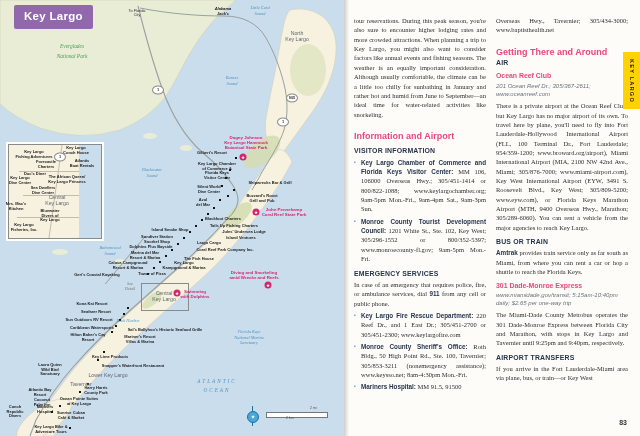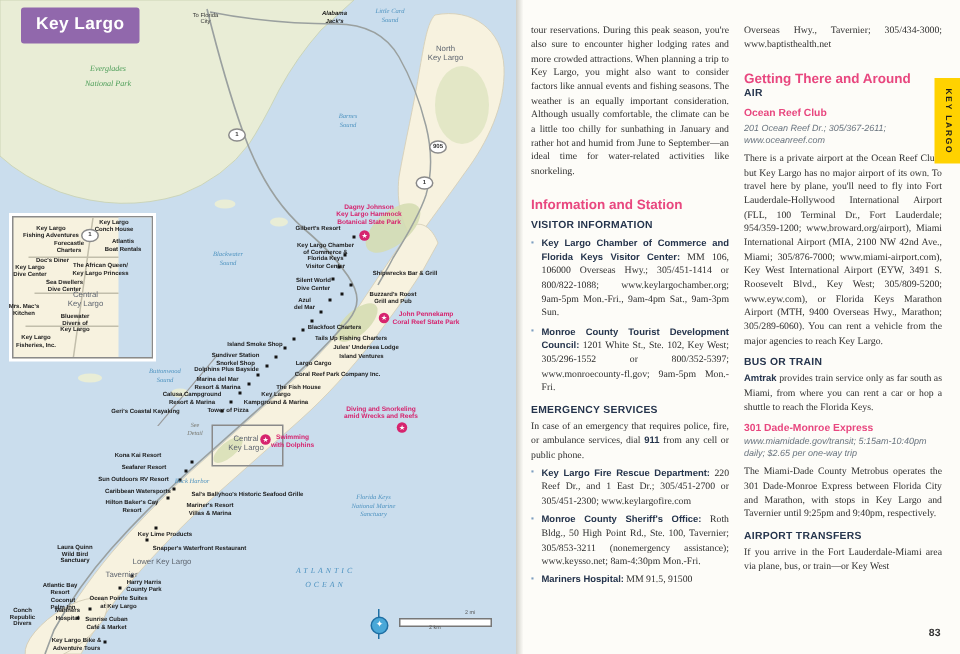--- a/index.html
+++ b/index.html
@@ -280,21 +280,21 @@
     <div class="scalelab" style="left:286px;top:417px;">2 km</div>
   </div>
 
   <div class="gutter"></div>
 
   <div class="rpage">
     <div class="cols">
 
       <div class="col">
         <p>tour reservations. During this peak season, you're also sure to encounter higher lodging rates and more crowded attractions. When planning a trip to Key Largo, you might also want to consider factors like annual events and fishing seasons. The weather is an equally important consideration. Although usually comfortable, the climate can be a little too chilly for sunbathing in January and rather hot and humid from June to September—an ideal time for water-related activities like snorkeling.</p>
-        <h2 class="pink">Information and Station</h2>
+        <h2 class="pink">Information and Airport</h2>
         <h3 class="caps">VISITOR INFORMATION</h3>
         <p class="bullet"><span class="lead">Key Largo Chamber of Commerce and Florida Keys Visitor Center:</span><span> MM 106, 106000 Overseas Hwy.; 305/451-1414 or 800/822-1088; www.keylargochamber.org; 9am-5pm Mon.-Fri., 9am-4pm Sat., 9am-3pm Sun.</span></p>
         <p class="bullet"><span class="lead">Monroe County Tourist Development Council:</span><span> 1201 White St., Ste. 102, Key West; 305/296-1552 or 800/352-5397; www.monroecounty-fl.gov; 9am-5pm Mon.-Fri.</span></p>
         <h3 class="caps">EMERGENCY SERVICES</h3>
         <p><span>In case of an emergency that requires police, fire, or ambulance services, dial </span><span class="b">911</span><span> from any cell or public phone.</span></p>
         <p class="bullet"><span class="lead">Key Largo Fire Rescue Department:</span><span> 220 Reef Dr., and 1 East Dr.; 305/451-2700 or 305/451-2300; www.keylargofire.com</span></p>
         <p class="bullet"><span class="lead">Monroe County Sheriff's Office:</span><span> Roth Bldg., 50 High Point Rd., Ste. 100, Tavernier; 305/853-3211 (nonemergency assistance); www.keysso.net; 8am-4:30pm Mon.-Fri.</span></p>
         <p class="bullet"><span class="lead">Mariners Hospital:</span><span> MM 91.5, 91500</span></p>
       </div>
 

